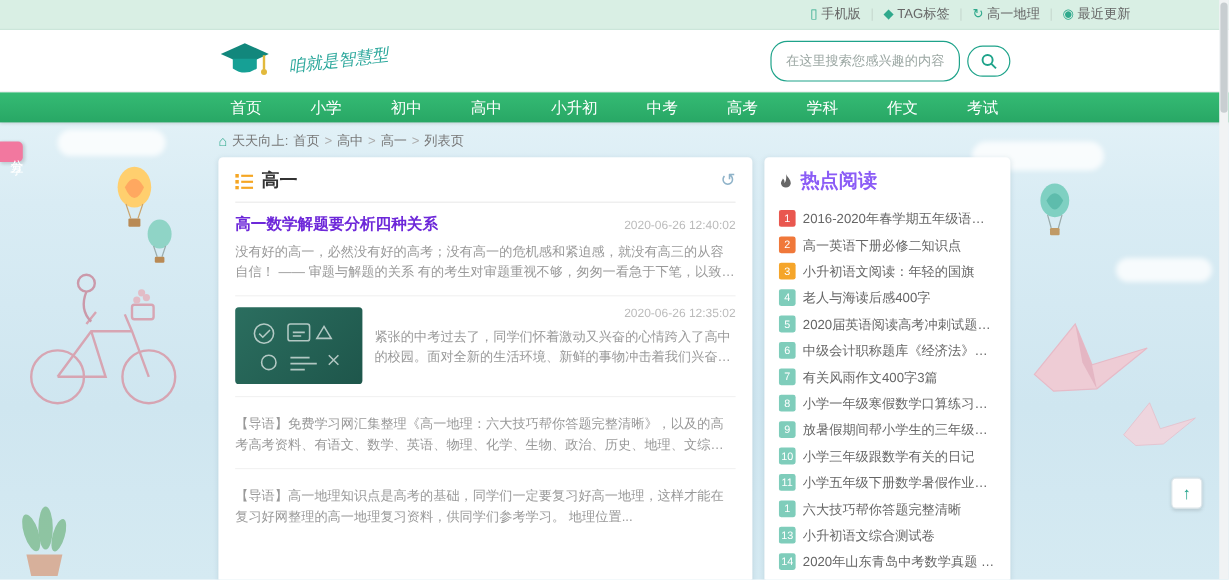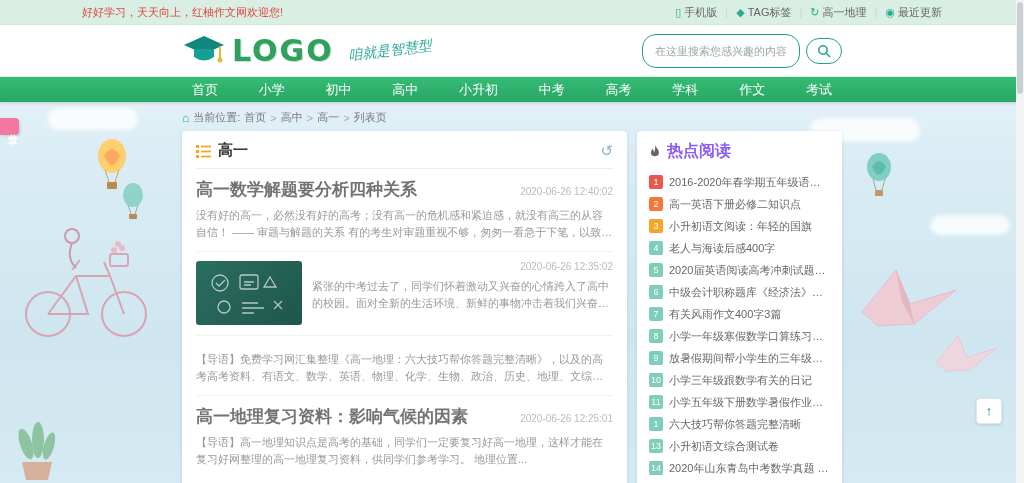--- a/index.html
+++ b/index.html
@@ -47,21 +47,21 @@
   .wrap { position:relative; z-index:2; width:660px; margin:0 auto; display:flex; gap:10px; align-items:flex-start; }
   .card { background:#fff; border-radius:4px; box-shadow:0 1px 4px rgba(90,120,140,.18); }
   .main-card { flex:1; padding:10px 14px 14px; min-height:420px; }
   .list-head { display:flex; align-items:center; padding-bottom:8px; border-bottom:1px solid #ececec; }
   .list-head-icon { color:#f5a623; }
   .list-title { font-size:15px; font-weight:bold; color:#333; margin-left:7px; }
   .undo-icon { margin-left:auto; color:#8fb3c9; font-size:15px; cursor:pointer; line-height:1; }
   .article { padding:9px 0 10px; border-bottom:1px solid #f2f2f2; }
   .article:last-child { border-bottom:none; }
   .a-row { display:flex; align-items:baseline; }
-  .a-title { font-size:17px; font-weight:bold; color:#737373; cursor:pointer; white-space:nowrap; overflow:hidden; text-overflow:ellipsis; }
+  .a-title { font-size:13px; font-weight:bold; color:#6d28d9; cursor:pointer; white-space:nowrap; overflow:hidden; text-overflow:ellipsis; }
   .a-date { margin-left:auto; padding-left:10px; font-size:10px; color:#bbb; white-space:nowrap; }
   .a-excerpt { margin-top:6px; font-size:11px; color:#999; line-height:1.55;
     display:-webkit-box; -webkit-line-clamp:2; -webkit-box-orient:vertical; overflow:hidden; }
   .a-flex { display:flex; gap:10px; }
   .a-thumb { width:106px; height:64px; flex-shrink:0; border-radius:3px; overflow:hidden;
     background:linear-gradient(135deg,#2b6e5f,#1e564b); display:flex; align-items:center; justify-content:center; }
   .a-body { flex:1; min-width:0; }
   
   .sidebar { width:205px; flex-shrink:0; }
   .side-card { padding:10px 12px 12px; }
@@ -144,21 +144,20 @@
   <g fill="#7dbb8f">
       <ellipse cx="20" cy="24" rx="6" ry="16" transform="rotate(-18 20 24)"></ellipse>
       <ellipse cx="32" cy="20" rx="6" ry="18"></ellipse>
       <ellipse cx="43" cy="26" rx="5" ry="14" transform="rotate(16 43 26)"></ellipse>
     </g>
   <path d="M16 42 h30 l-4 18 h-22 z" fill="#d8a286"></path>
 </svg>
 
 <div class="topbar">
   <div class="topbar-inner">
-    <span class="welcome">好好学习，天天向上，红柚作文网欢迎您!</span>
     <div class="topbar-links">
       <span class="toplink">
           <span class="tico">▯</span>
           <span>手机版</span>
         </span>
       <span class="tsep">|</span>
       <span class="toplink">
           <span class="tico">◆</span>
           <span>TAG标签</span>
         </span>
@@ -178,21 +177,20 @@
 
 <div class="header">
   <div class="header-inner">
     <div class="logo">
       <svg width="44" height="34" viewBox="0 0 44 34">
         <polygon points="22,2 42,11 22,20 2,11" fill="#12877c"></polygon>
         <path d="M12 15 v8 q10 7 20 0 v-8" fill="#16a095"></path>
         <line x1="38" y1="12" x2="38" y2="24" stroke="#e2b93c" stroke-width="2"></line>
           <circle cx="38" cy="26" r="2.5" fill="#e2b93c"></circle>
       </svg>
-      <span class="logo-text">LOGO</span>
     </div>
     <span class="slogan">咱就是智慧型</span>
     <div class="searchbox">
       <input class="search-input" type="text" placeholder="在这里搜索您感兴趣的内容" style="">
       <button class="search-btn">
         <svg width="14" height="14" viewBox="0 0 14 14">
           <circle cx="6" cy="6" r="4.2" fill="none" stroke="#1ea38a" stroke-width="1.6"></circle>
           <line x1="9.2" y1="9.2" x2="13" y2="13" stroke="#1ea38a" stroke-width="1.6"></line>
         </svg>
       </button>
@@ -210,21 +208,21 @@
     <span class="nav-item">中考</span>
     <span class="nav-item">高考</span>
     <span class="nav-item">学科</span>
     <span class="nav-item">作文</span>
     <span class="nav-item">考试</span>
   </div>
 </div>
 
 <div class="breadcrumb">
   <span class="bc-home">⌂</span>
-  <span>当前位置:</span>
+  <span>天天向上:</span>
   <span class="bc-link">首页</span>
   <span class="bc-sep">&gt;</span>
   <span class="bc-link">高中</span>
   <span class="bc-sep">&gt;</span>
   <span class="bc-link">高一</span>
   <span class="bc-sep">&gt;</span>
   <span>列表页</span>
 </div>
 
 <div class="wrap">
@@ -274,24 +272,20 @@
           <div class="a-excerpt">紧张的中考过去了，同学们怀着激动又兴奋的心情跨入了高中的校园。面对全新的生活环境、新鲜的事物冲击着我们兴奋的大脑，刺激着我们好奇的神经。但是，随着时间的流逝，随...</div>
         </div>
       </div>
     </div>
 
     <div class="article">
       <div class="a-excerpt">【导语】免费学习网汇集整理《高一地理：六大技巧帮你答题完整清晰》，以及的高考高考资料、有语文、数学、英语、物理、化学、生物、政治、历史、地理、文综、理综复习...</div>
     </div>
 
     <div class="article">
-      <div class="a-row">
-        <span class="a-title">高一地理复习资料：影响气候的因素</span>
-        <span class="a-date">2020-06-26 12:25:01</span>
-      </div>
       <div class="a-excerpt">【导语】高一地理知识点是高考的基础，同学们一定要复习好高一地理，这样才能在复习好网整理的高一地理复习资料，供同学们参考学习。 地理位置...</div>
     </div>
 
   </div>
 
   <div class="sidebar">
     <div class="card side-card">
       <div class="side-head">
         <span class="side-head-icon">
           <svg width="12" height="14" viewBox="0 0 12 14">

